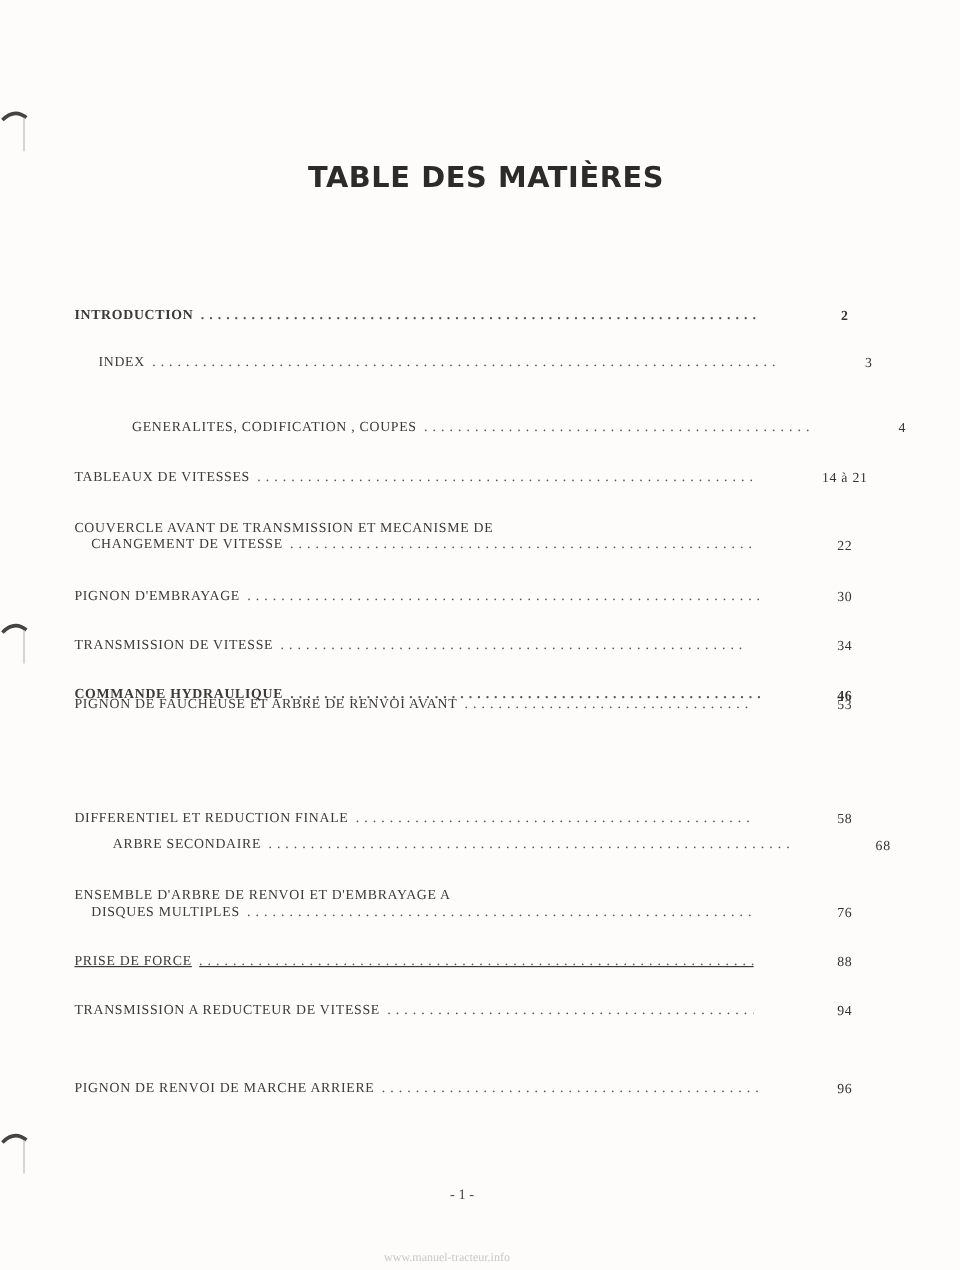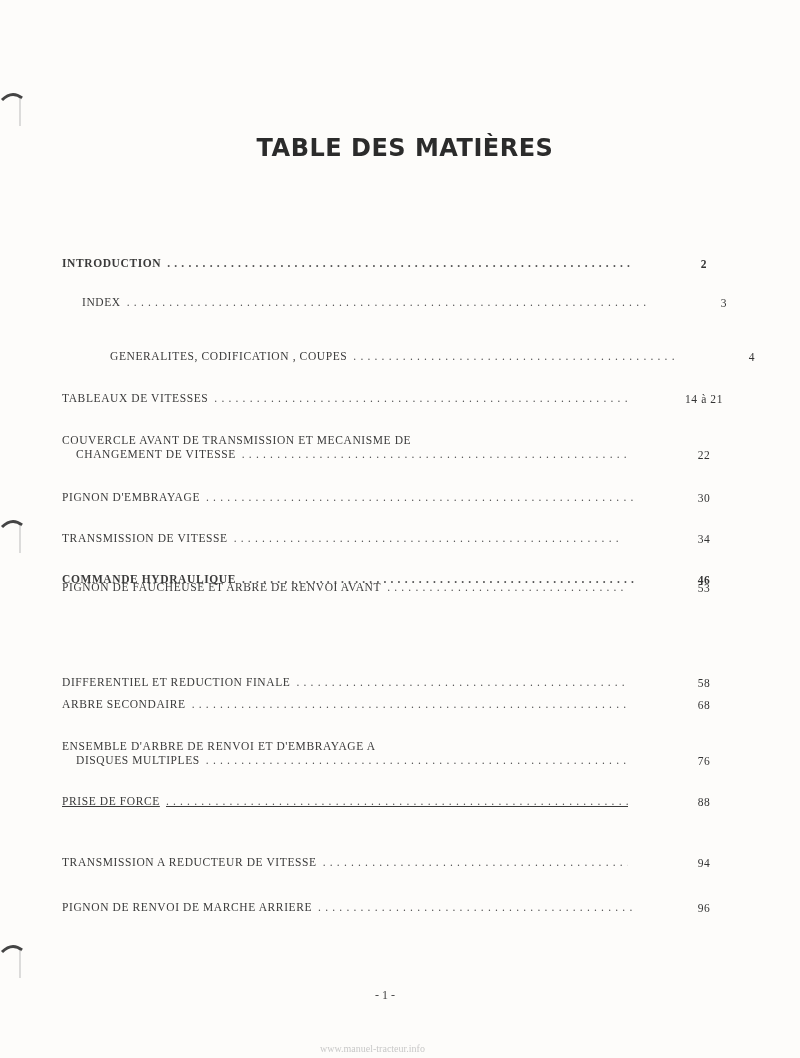--- a/index.html
+++ b/index.html
@@ -108,21 +108,21 @@
       </div>
       <span class="toc-page">53</span>
     </div>
     <div class="toc-row" style="top: 655px; margin-top: 20px;">
       <div class="toc-line">
         <span class="toc-label">DIFFERENTIEL ET REDUCTION FINALE</span>
         <span class="toc-dots" style="width: 332px;">..................................................</span>
       </div>
       <span class="toc-page">58</span>
     </div>
-    <div class="toc-row" style="top: 697px;">
+    <div class="toc-row" style="top: 697px; margin-left: 32px;">
       <div class="toc-line">
         <span class="toc-label">ARBRE SECONDAIRE</span>
         <span class="toc-dots" style="width: 436px;">.................................................................</span>
       </div>
       <span class="toc-page">68</span>
     </div>
     <div class="toc-row" style="top: 739px;">
       <div class="toc-line">
         <span class="toc-label">ENSEMBLE D'ARBRE DE RENVOI ET D'EMBRAYAGE A</span>
       </div>
@@ -132,21 +132,21 @@
       </div>
       <span class="toc-page">76</span>
     </div>
     <div class="toc-row" style="top: 794px; text-decoration: underline;">
       <div class="toc-line">
         <span class="toc-label">PRISE DE FORCE</span>
         <span class="toc-dots" style="width: 462px;">....................................................................</span>
       </div>
       <span class="toc-page">88</span>
     </div>
-    <div class="toc-row" style="top: 835px; margin-top: 20px;">
+    <div class="toc-row" style="top: 835px;">
       <div class="toc-line">
         <span class="toc-label">TRANSMISSION A REDUCTEUR DE VITESSE</span>
         <span class="toc-dots" style="width: 305px;">..............................................</span>
       </div>
       <span class="toc-page">94</span>
     </div>
     <div class="toc-row" style="top: 878px; margin-top: 22px;">
       <div class="toc-line">
         <span class="toc-label">PIGNON DE RENVOI DE MARCHE ARRIERE</span>
         <span class="toc-dots" style="width: 318px;">................................................</span>

